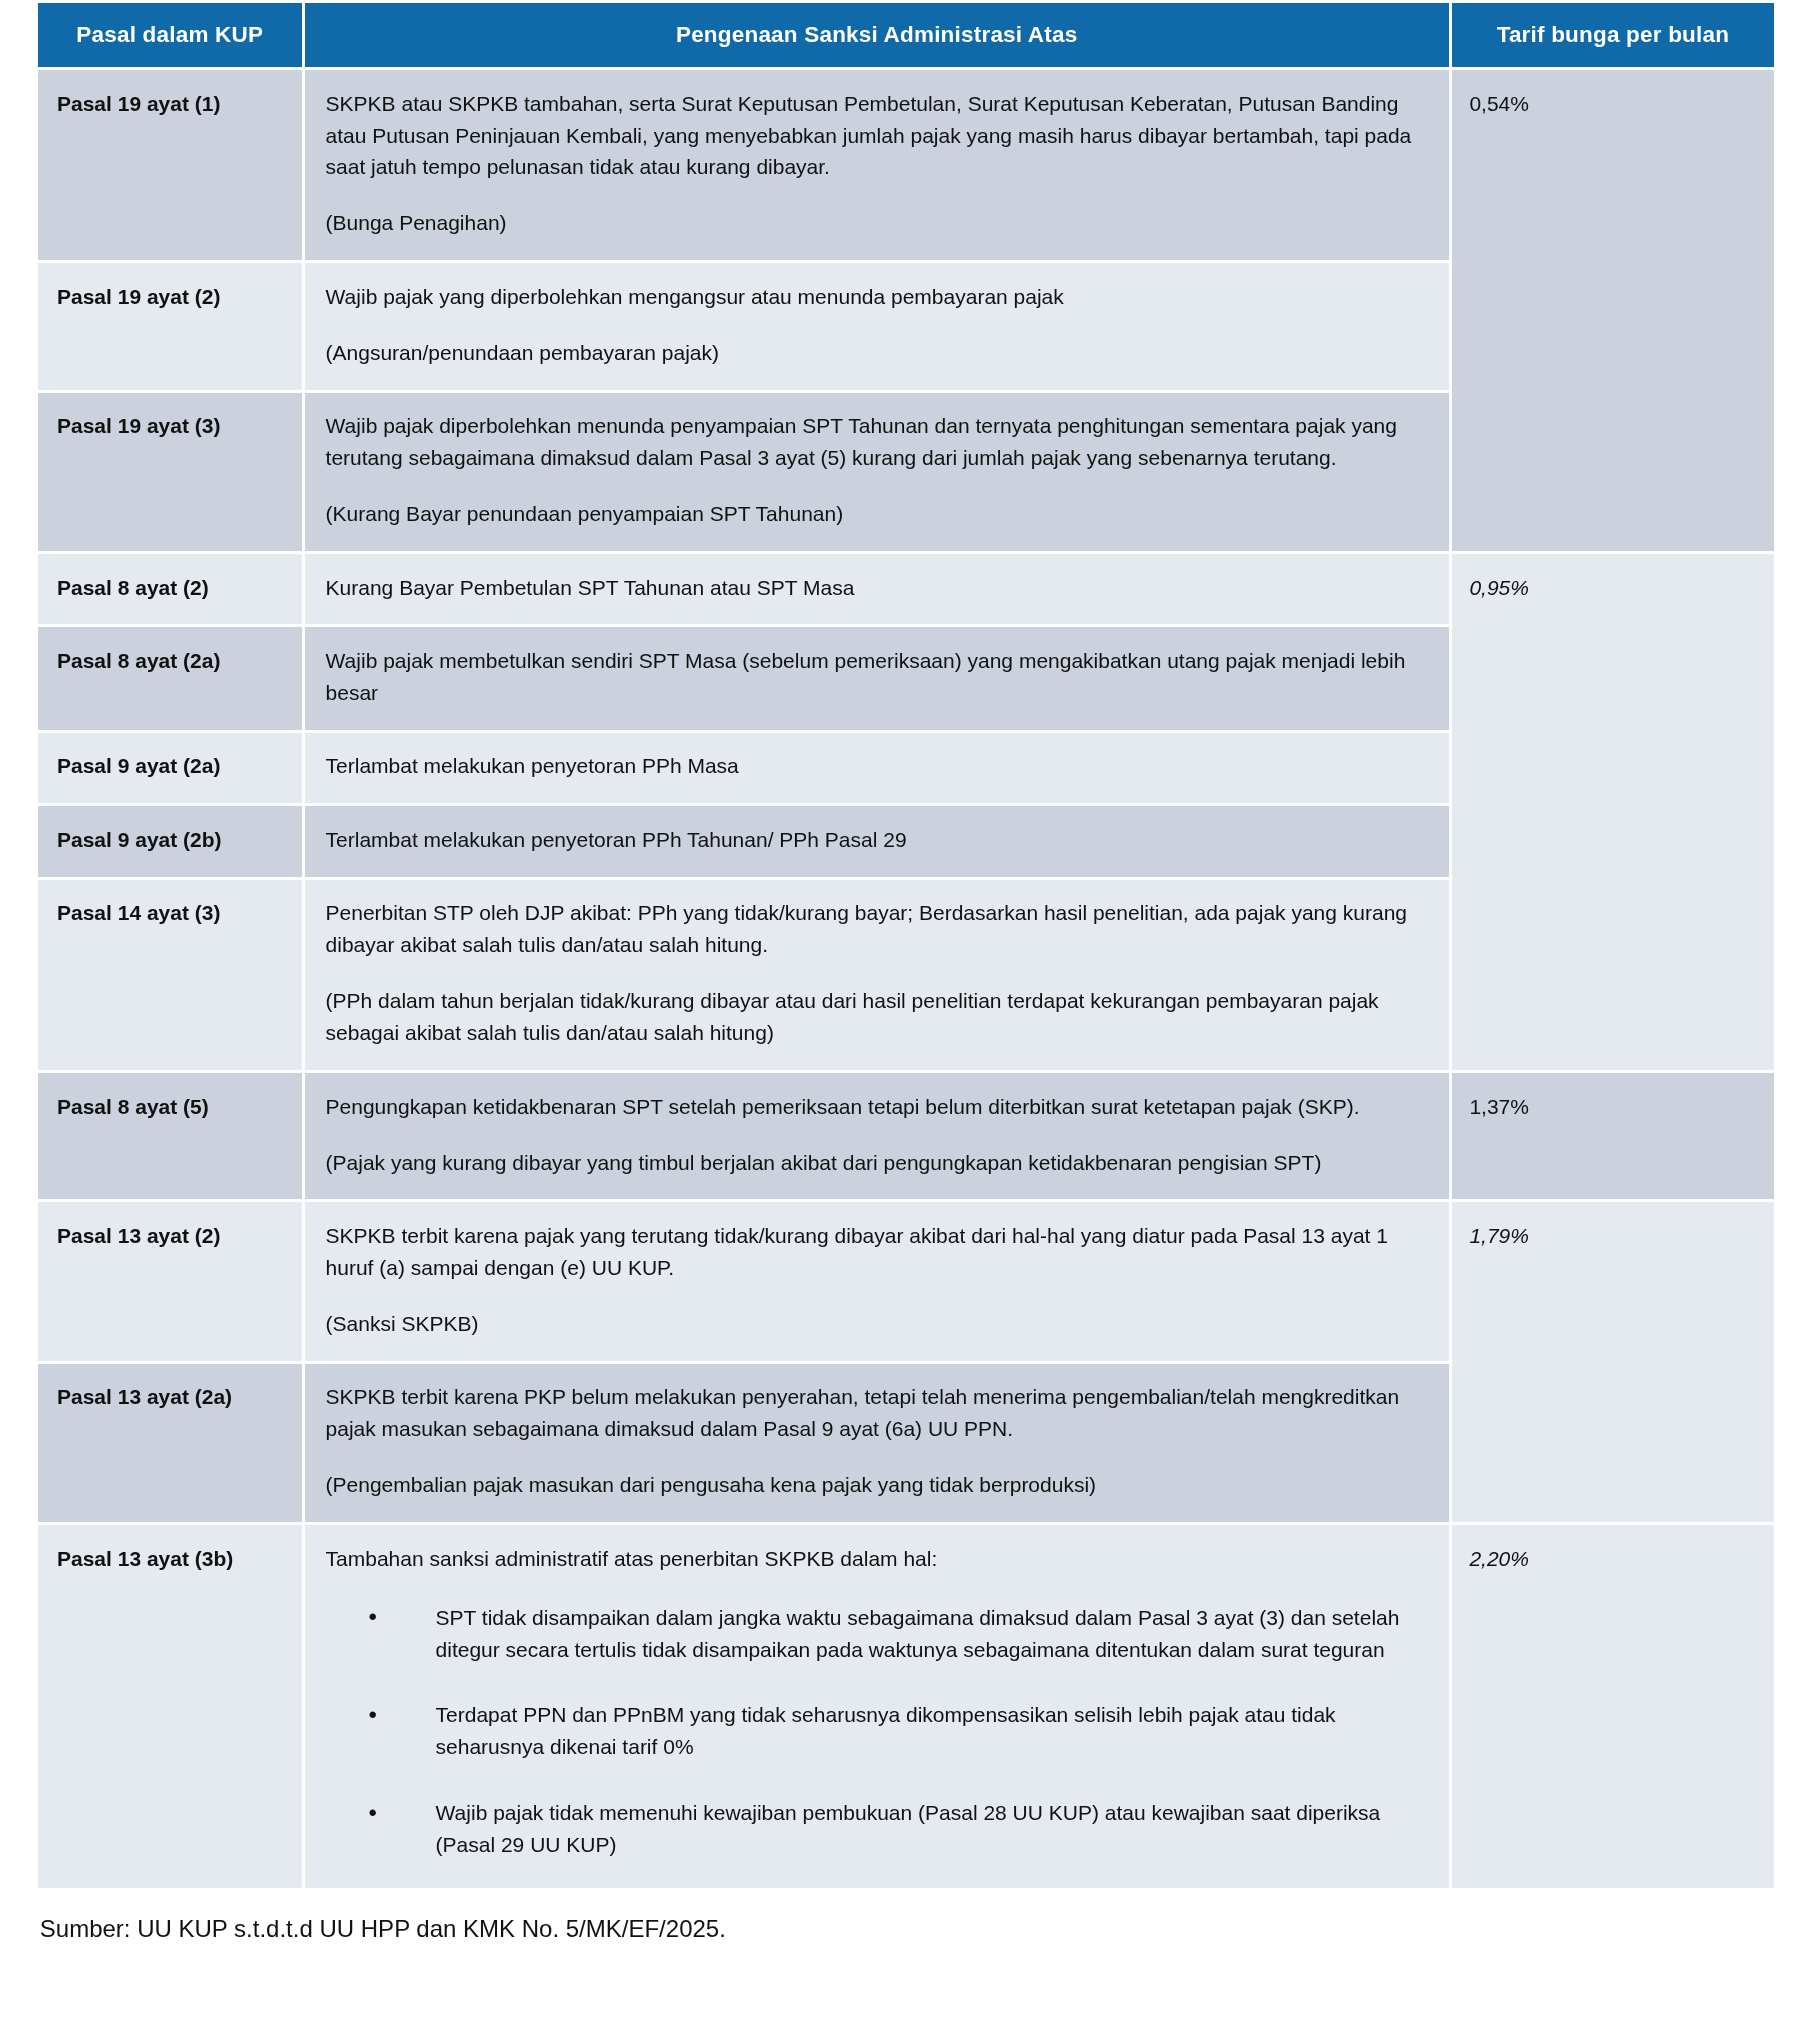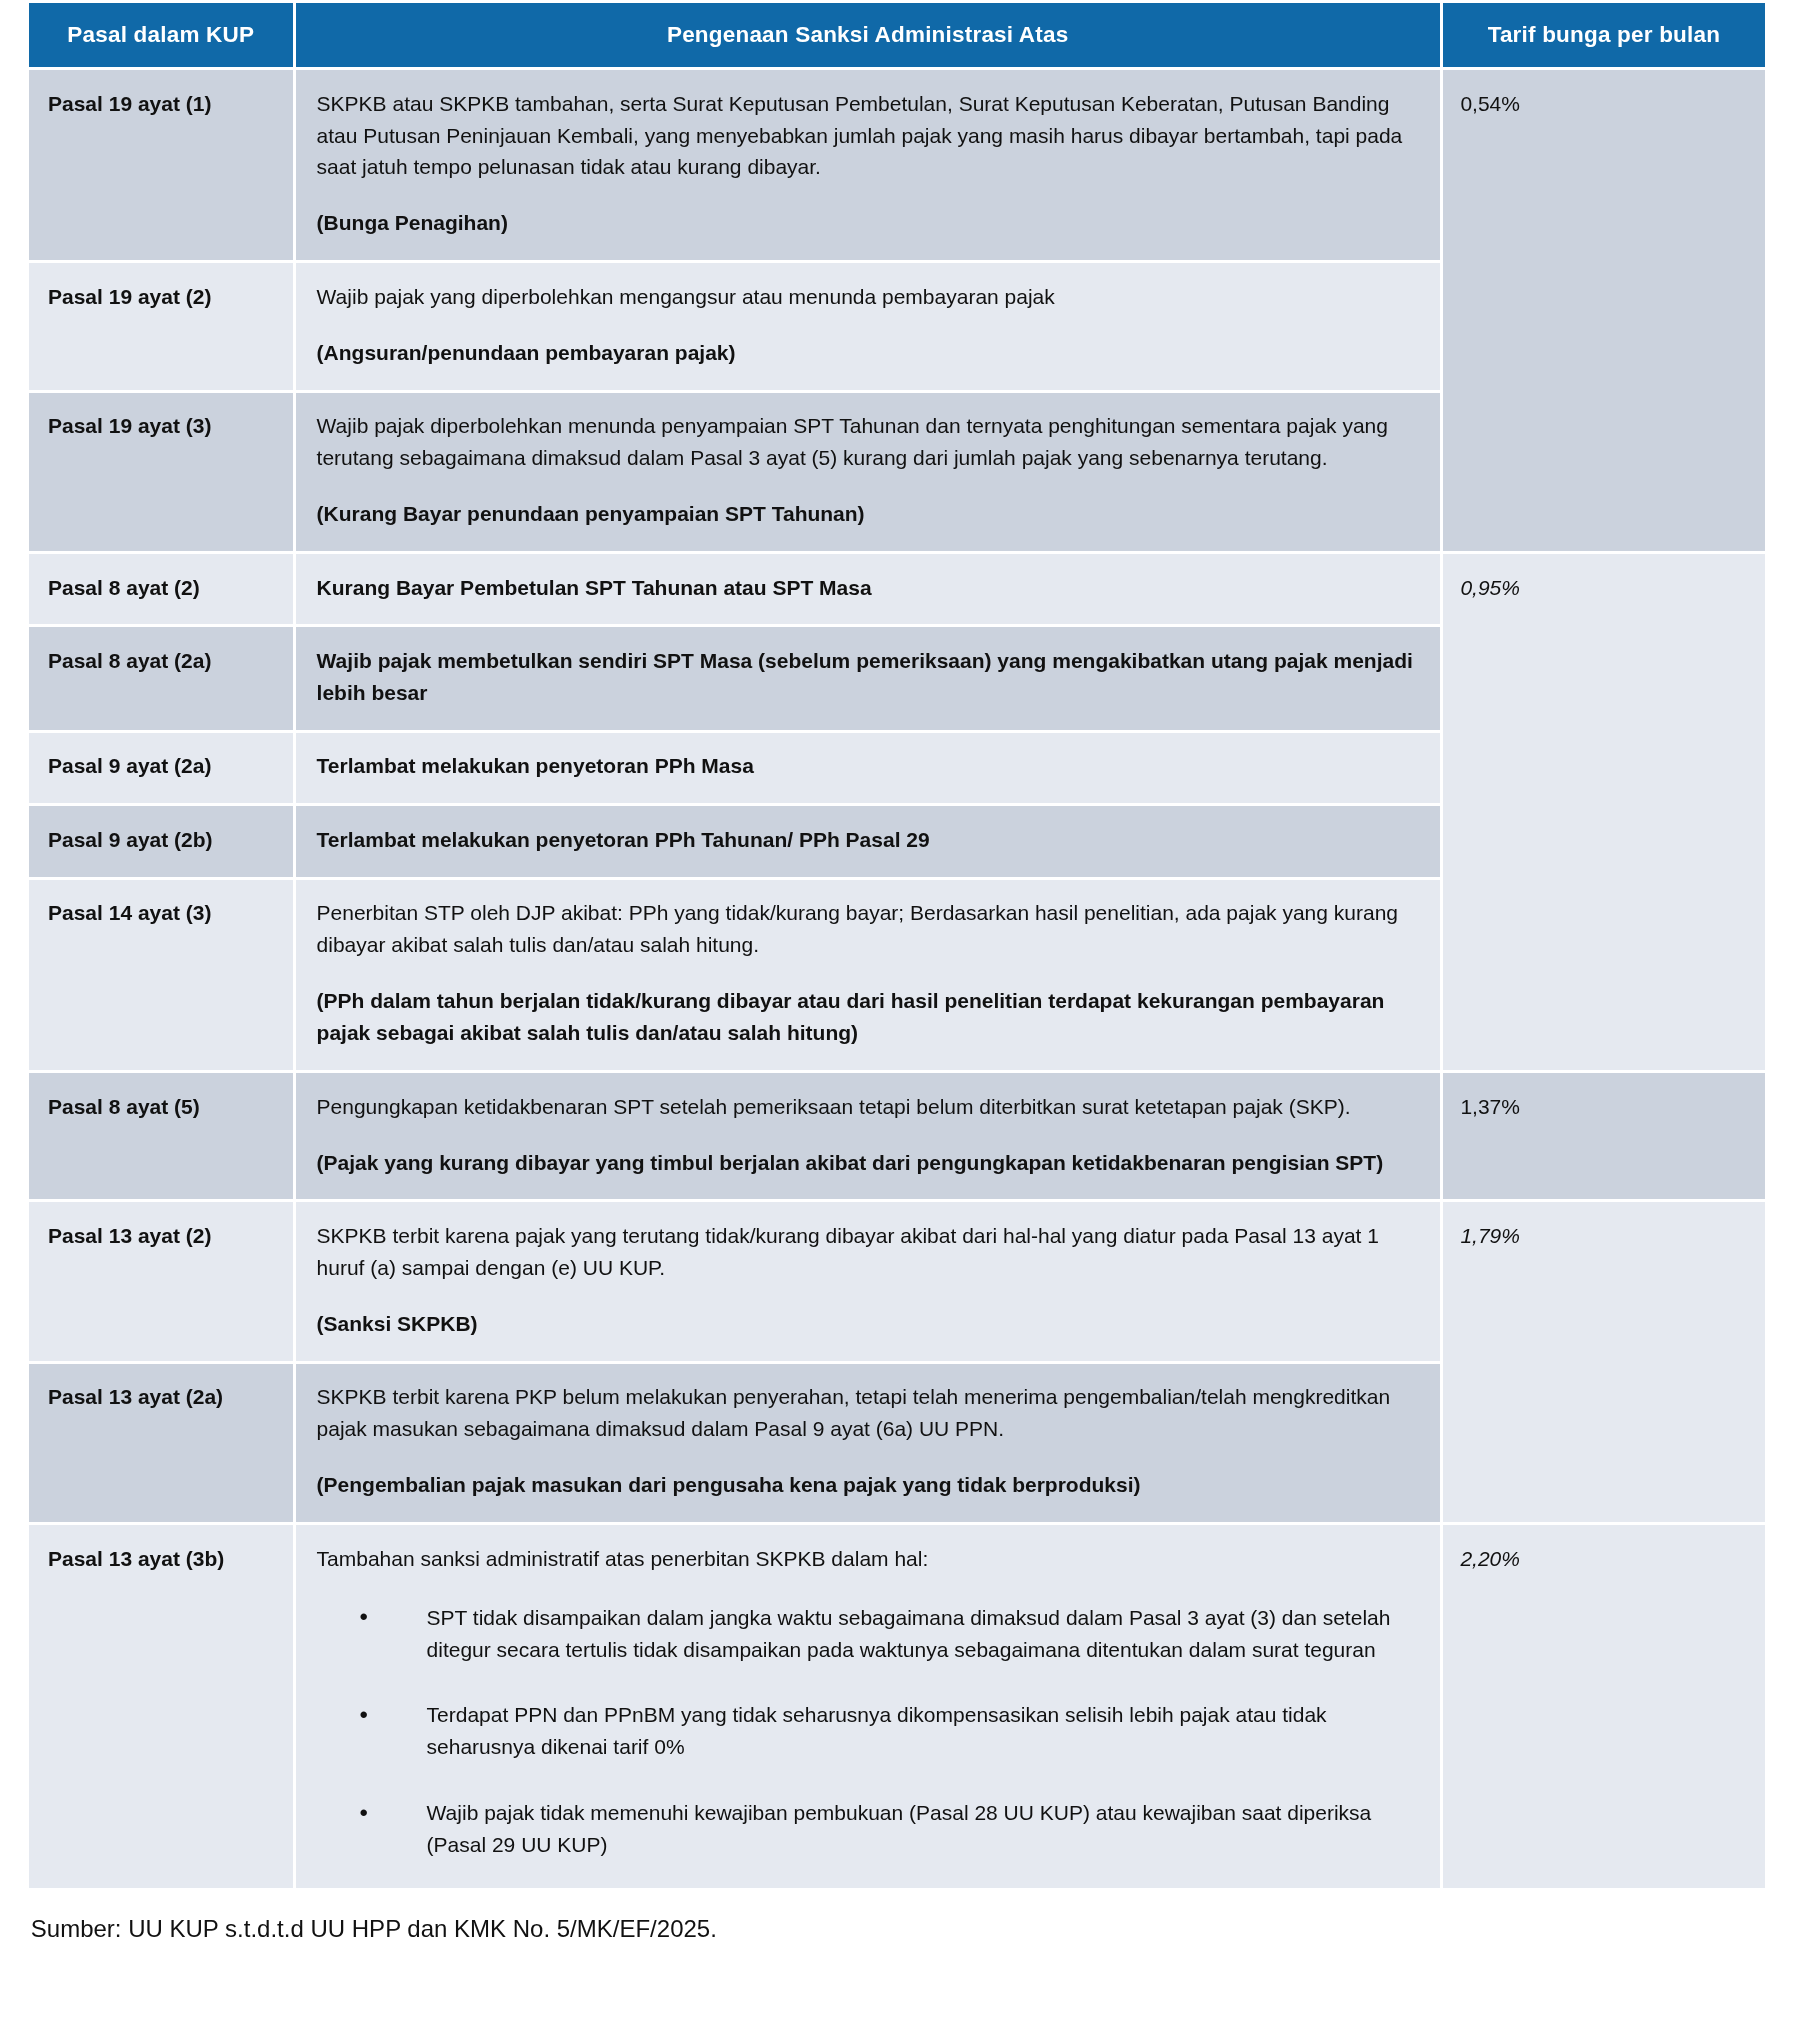--- a/index.html
+++ b/index.html
@@ -13,21 +13,21 @@
     font-family: "Liberation Sans", sans-serif;
     color: #111111;
     -webkit-font-smoothing: antialiased;
   }
 
   .page {
     position: relative;
     width: 1793px;
     height: 1896px;
     box-sizing: border-box;
-    padding: 0 26px;
+    padding: 0 35px;
   }
 
   table.sanksi-table {
     width: 1742px;
     border-collapse: separate;
     border-spacing: 3.2px 3.2px;
     table-layout: fixed;
     margin: 0;
   }
 
@@ -61,21 +61,21 @@
 
   td.cell-pasal {
     font-weight: bold;
     white-space: nowrap;
     padding-left: 19px;
   }
 
   td.cell-desc p {
     margin: 0 0 24px 0;
   }
-  td.cell-desc p:last-child { margin-bottom: 0; font-weight: bold; }
+  td.cell-desc p:last-child { margin-bottom: 0; }
 
   td.cell-rate {
     font-weight: normal;
     padding-left: 17.6px;
   }
   td.cell-rate.rate-dark { background: #CBD2DD !important; }
   td.cell-rate.rate-light { background: #E5E9F0 !important; font-style: italic; }
 
   ul.bullets {
     margin: 27px 0 0 0;

